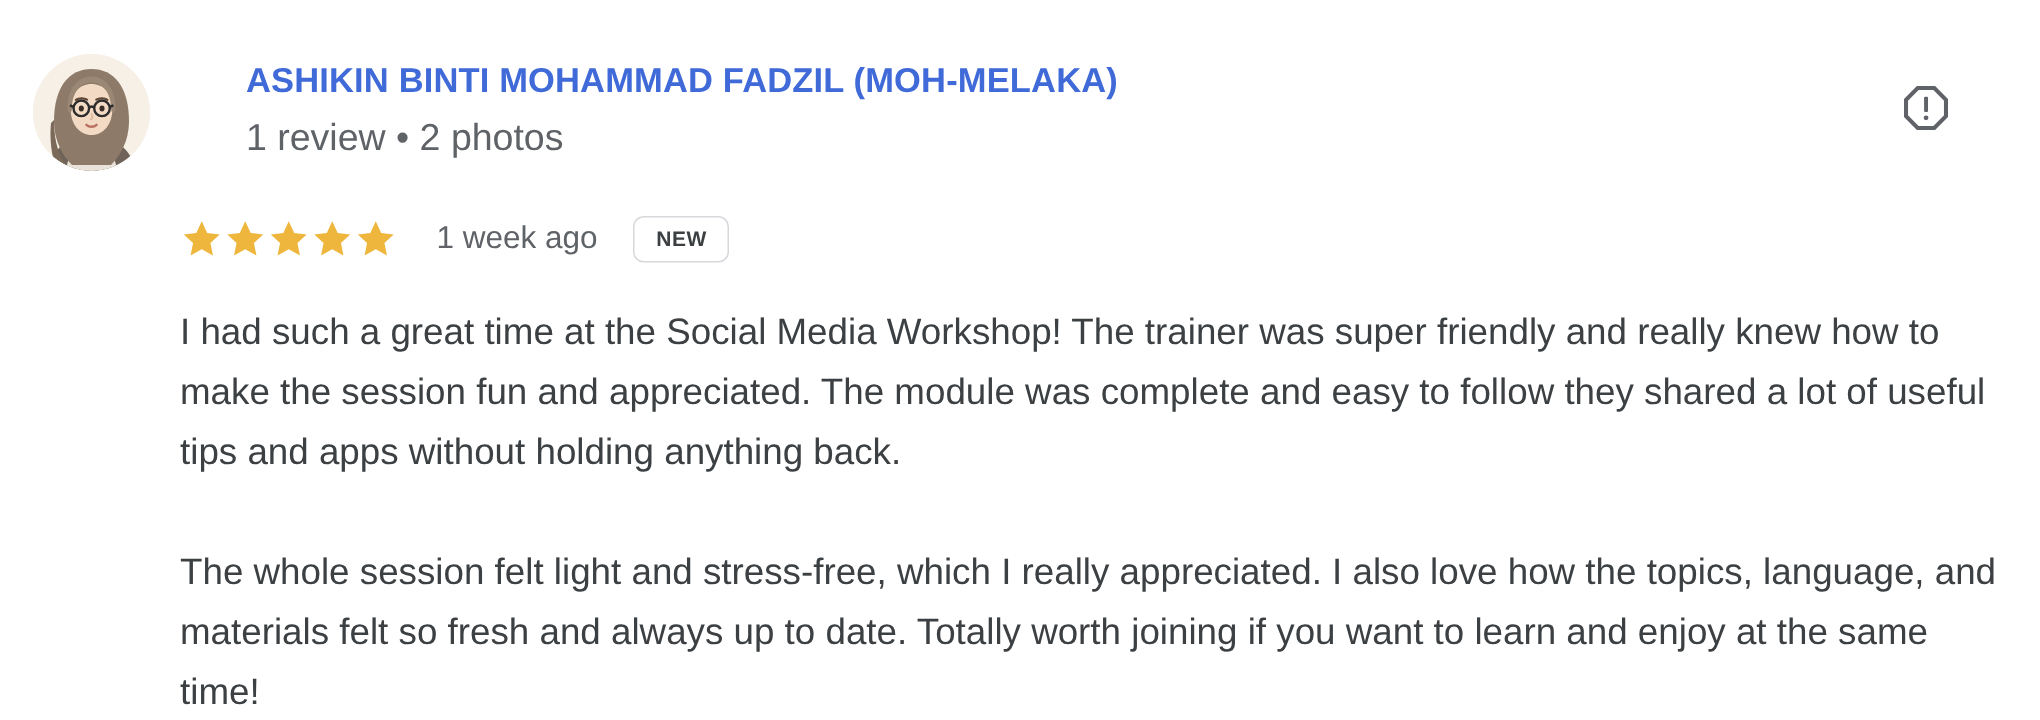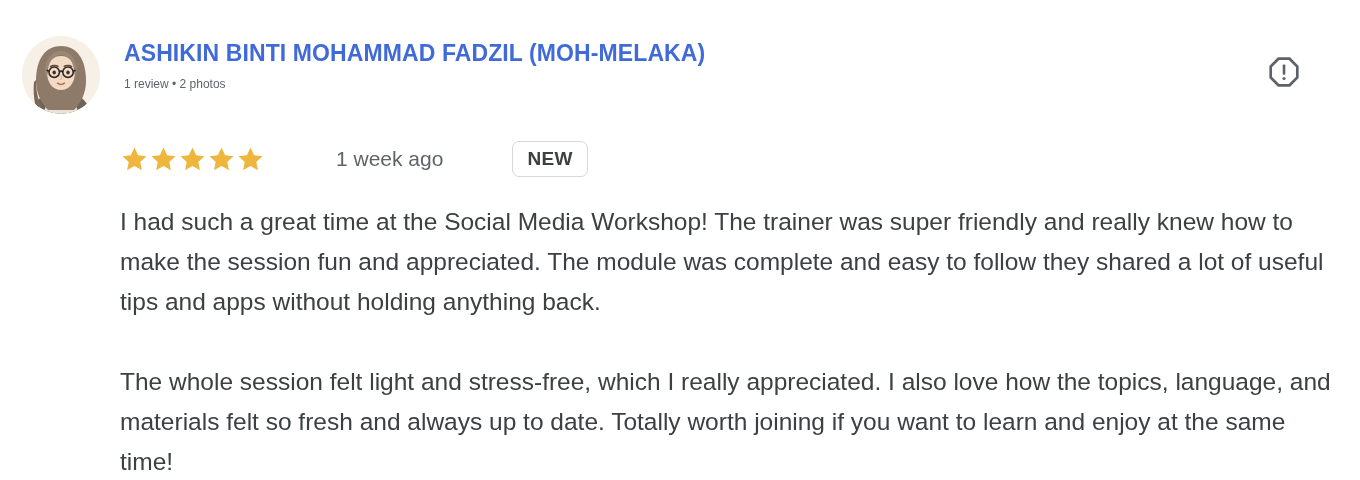--- a/index.html
+++ b/index.html
@@ -21,20 +21,21 @@
     height: 480px;
     box-sizing: border-box;
     padding: 0;
   }
 
   
   .review-header {
     display: flex;
     align-items: flex-start;
     padding: 36px 0 0 22px;
+    gap: 40px;
   }
 
   .avatar {
     width: 78px;
     height: 78px;
     border-radius: 50%;
     overflow: hidden;
     flex: 0 0 78px;
     background: #f6efe6;
     position: relative;
@@ -52,21 +53,21 @@
     font-size: 23px;
     font-weight: bold;
     color: #3f6ad8;
     letter-spacing: 0.1px;
     line-height: 1.2;
     white-space: nowrap;
   }
 
   .reviewer-meta {
     margin-top: 9px;
-    font-size: 12px;
+    font-size: 25px;
     color: #5f6368;
     line-height: 1.2;
     white-space: nowrap;
   }
 
   
   .report-icon {
     position: absolute;
     top: 53px;
     right: 57px;
@@ -78,42 +79,41 @@
     cursor: pointer;
   }
   .report-icon svg { display: block; }
 
   
   .rating-row {
     display: flex;
     align-items: center;
     margin: 24px 0 0 120px;
     height: 42px;
-    gap: 45px;
   }
   .stars {
     display: flex;
     align-items: center;
     gap: 0px;
   }
   .stars svg { display: block; }
 
   .review-age {
     margin-left: 26px;
     font-size: 21px;
     color: #5f6368;
     white-space: nowrap;
   }
 
   .new-badge {
     margin-left: 24px;
     border: 1px solid #d6d8db;
     border-radius: 7px;
     padding: 7px 14px 8px 14px;
-    font-size: 19px;
+    font-size: 14px;
     font-weight: bold;
     color: #3c4043;
     letter-spacing: 0.4px;
     line-height: 1;
     background: #ffffff;
   }
 
   
   .review-body {
     margin: 22px 0 0 120px;

